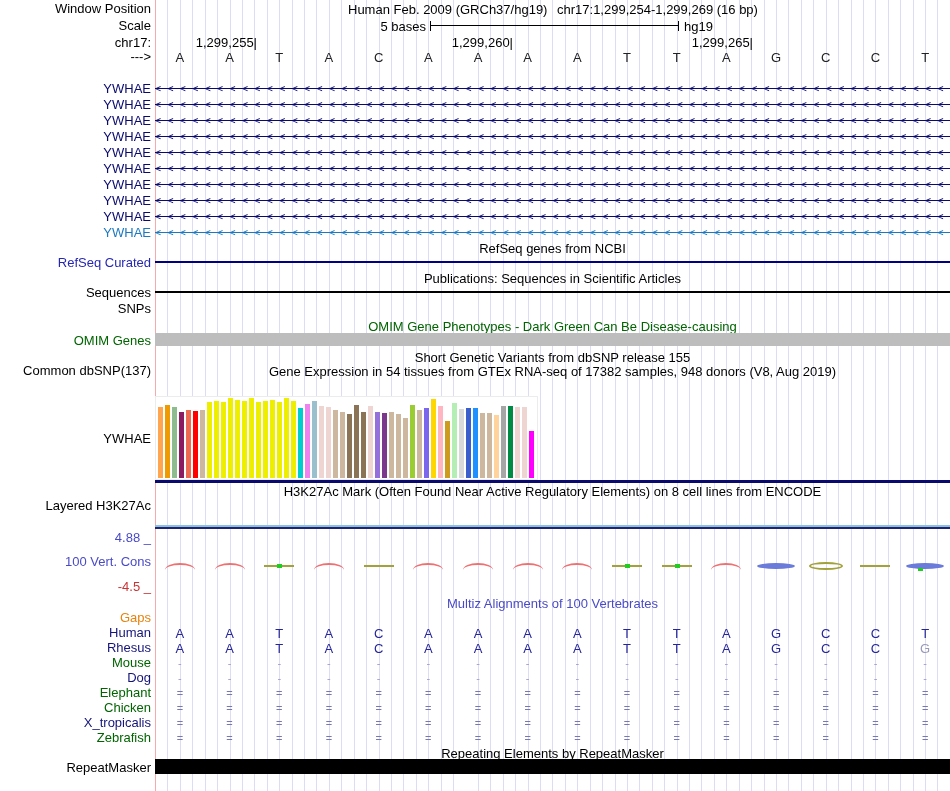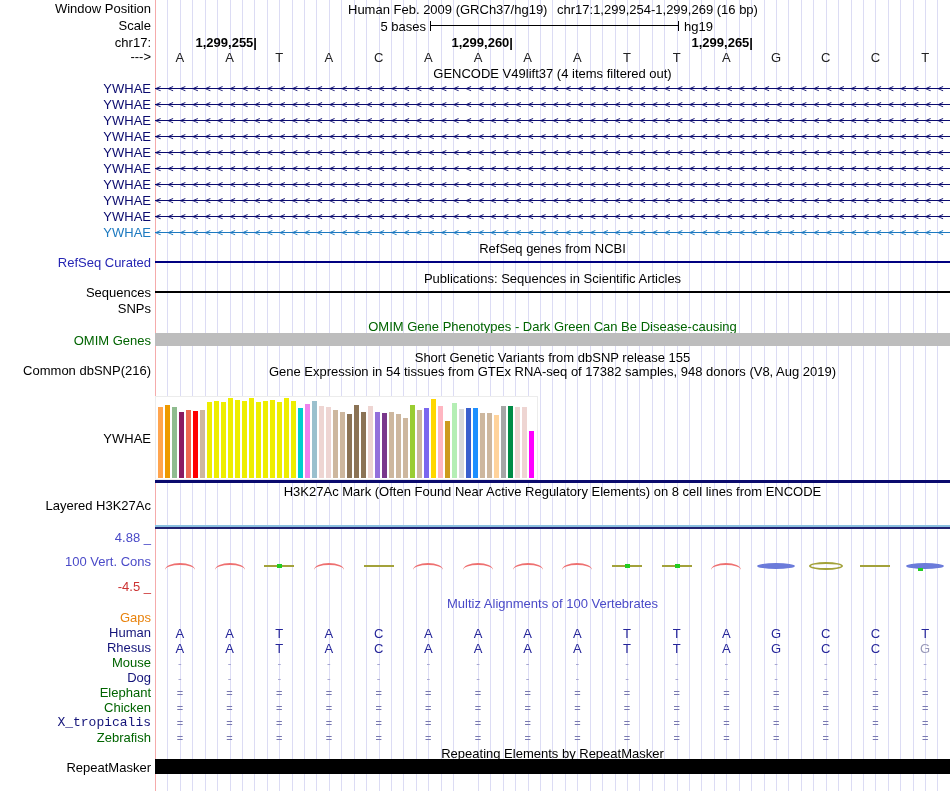--- a/index.html
+++ b/index.html
@@ -18,21 +18,21 @@
   .generow{position:absolute;left:155px;width:795px;height:16px;overflow:hidden;white-space:nowrap;
     font-family:"DejaVu Sans Mono",monospace;font-size:10px;letter-spacing:6.4px;line-height:16px;}
   .genelabel{position:absolute;left:0;width:151px;text-align:right;height:16px;line-height:16px;
     font-family:"Liberation Sans",sans-serif;font-size:13px;}
   #gtex-box{position:absolute;left:155px;top:396px;width:383px;height:84px;background:#fff;border:1px solid #ececec;box-sizing:border-box;}
   .gtexbar{position:absolute;bottom:1px;width:5px;}
   .consmark{position:absolute;top:558px;height:16px;display:flex;align-items:center;justify-content:center;}
   .scalebar{position:absolute;left:430px;top:21px;width:247px;height:10px;
     border-left:1px solid #000;border-right:1px solid #000;
     background:linear-gradient(to bottom,transparent 4px,#000 4px,#000 5px,transparent 5px);}
-  .ticklabel{position:absolute;width:130px;text-align:right;white-space:nowrap;height:14px;line-height:14px;font-weight:bold;}
+  .ticklabel{position:absolute;width:130px;text-align:right;white-space:nowrap;height:14px;line-height:14px;}
 </style>
 </head>
 <body>
 
 <div id="browser">
   <div id="grid"></div>
 
   <div class="lbl" style="top:2px">Window Position</div>
   <div class="abs" style="top:2px;left:348px">Human Feb. 2009 (GRCh37/hg19)</div>
   <div class="abs" style="top:2px;left:557px">chr17:1,299,254-1,299,269 (16 bp)</div>
@@ -60,21 +60,20 @@
       <div class="bcell" style="left: 397.5px; width: 49.6875px; color: rgb(34, 34, 34);">A</div>
       <div class="bcell" style="left: 447.188px; width: 49.6875px; color: rgb(34, 34, 34);">T</div>
       <div class="bcell" style="left: 496.875px; width: 49.6875px; color: rgb(34, 34, 34);">T</div>
       <div class="bcell" style="left: 546.562px; width: 49.6875px; color: rgb(34, 34, 34);">A</div>
       <div class="bcell" style="left: 596.25px; width: 49.6875px; color: rgb(34, 34, 34);">G</div>
       <div class="bcell" style="left: 645.938px; width: 49.6875px; color: rgb(34, 34, 34);">C</div>
       <div class="bcell" style="left: 695.625px; width: 49.6875px; color: rgb(34, 34, 34);">C</div>
       <div class="bcell" style="left: 745.312px; width: 49.6875px; color: rgb(34, 34, 34);">T</div>
     </div>
 
-  <div class="title" style="top:67px">GENCODE V49lift37 (4 items filtered out)</div>
   <div id="gencode-rows">
       <div class="genelabel" style="top: 81px; color: rgb(10, 10, 110);">YWHAE</div>
       <div class="generow" style="top: 81px; color: rgb(10, 10, 110); background: linear-gradient(transparent 7px, rgb(10, 10, 110) 7px, rgb(10, 10, 110) 8px, transparent 8px);">&lt;&lt;&lt;&lt;&lt;&lt;&lt;&lt;&lt;&lt;&lt;&lt;&lt;&lt;&lt;&lt;&lt;&lt;&lt;&lt;&lt;&lt;&lt;&lt;&lt;&lt;&lt;&lt;&lt;&lt;&lt;&lt;&lt;&lt;&lt;&lt;&lt;&lt;&lt;&lt;&lt;&lt;&lt;&lt;&lt;&lt;&lt;&lt;&lt;&lt;&lt;&lt;&lt;&lt;&lt;&lt;&lt;&lt;&lt;&lt;&lt;&lt;&lt;&lt;</div>
       <div class="genelabel" style="top: 97px; color: rgb(10, 10, 110);">YWHAE</div>
       <div class="generow" style="top: 97px; color: rgb(10, 10, 110); background: linear-gradient(transparent 7px, rgb(10, 10, 110) 7px, rgb(10, 10, 110) 8px, transparent 8px);">&lt;&lt;&lt;&lt;&lt;&lt;&lt;&lt;&lt;&lt;&lt;&lt;&lt;&lt;&lt;&lt;&lt;&lt;&lt;&lt;&lt;&lt;&lt;&lt;&lt;&lt;&lt;&lt;&lt;&lt;&lt;&lt;&lt;&lt;&lt;&lt;&lt;&lt;&lt;&lt;&lt;&lt;&lt;&lt;&lt;&lt;&lt;&lt;&lt;&lt;&lt;&lt;&lt;&lt;&lt;&lt;&lt;&lt;&lt;&lt;&lt;&lt;&lt;&lt;</div>
       <div class="genelabel" style="top: 113px; color: rgb(10, 10, 110);">YWHAE</div>
       <div class="generow" style="top: 113px; color: rgb(10, 10, 110); background: linear-gradient(transparent 7px, rgb(10, 10, 110) 7px, rgb(10, 10, 110) 8px, transparent 8px);">&lt;&lt;&lt;&lt;&lt;&lt;&lt;&lt;&lt;&lt;&lt;&lt;&lt;&lt;&lt;&lt;&lt;&lt;&lt;&lt;&lt;&lt;&lt;&lt;&lt;&lt;&lt;&lt;&lt;&lt;&lt;&lt;&lt;&lt;&lt;&lt;&lt;&lt;&lt;&lt;&lt;&lt;&lt;&lt;&lt;&lt;&lt;&lt;&lt;&lt;&lt;&lt;&lt;&lt;&lt;&lt;&lt;&lt;&lt;&lt;&lt;&lt;&lt;&lt;</div>
       <div class="genelabel" style="top: 129px; color: rgb(10, 10, 110);">YWHAE</div>
       <div class="generow" style="top: 129px; color: rgb(10, 10, 110); background: linear-gradient(transparent 7px, rgb(10, 10, 110) 7px, rgb(10, 10, 110) 8px, transparent 8px);">&lt;&lt;&lt;&lt;&lt;&lt;&lt;&lt;&lt;&lt;&lt;&lt;&lt;&lt;&lt;&lt;&lt;&lt;&lt;&lt;&lt;&lt;&lt;&lt;&lt;&lt;&lt;&lt;&lt;&lt;&lt;&lt;&lt;&lt;&lt;&lt;&lt;&lt;&lt;&lt;&lt;&lt;&lt;&lt;&lt;&lt;&lt;&lt;&lt;&lt;&lt;&lt;&lt;&lt;&lt;&lt;&lt;&lt;&lt;&lt;&lt;&lt;&lt;&lt;</div>
       <div class="genelabel" style="top: 145px; color: rgb(10, 10, 110);">YWHAE</div>
@@ -98,21 +97,21 @@
   <div class="title" style="top:272px">Publications: Sequences in Scientific Articles</div>
   <div class="lbl" style="top:286px">Sequences</div>
   <div class="hline" style="top: 291px; height: 2px; background: rgb(0, 0, 0);" id="pub-line"></div>
   <div class="lbl" style="top:302px">SNPs</div>
 
   <div class="title" style="top: 320px; color: rgb(0, 100, 0);" id="omim-title">OMIM Gene Phenotypes - Dark Green Can Be Disease-causing</div>
   <div class="lbl" style="top: 334px; color: rgb(0, 100, 0);" id="omim-label">OMIM Genes</div>
   <div class="hline" style="top: 333px; height: 13px; background: rgb(189, 189, 189);" id="omim-bar"></div>
 
   <div class="title" style="top:351px">Short Genetic Variants from dbSNP release 155</div>
-  <div class="lbl" style="top:364px">Common dbSNP(216)</div>
+  <div class="lbl" style="top:364px">Common dbSNP(137)</div>
 
   <div class="title" style="top:365px">Gene Expression in 54 tissues from GTEx RNA-seq of 17382 samples, 948 donors (V8, Aug 2019)</div>
   <div class="lbl" style="top:432px">YWHAE</div>
   <div id="gtex-box">
       <div class="gtexbar" style="left: 2px; height: 71px; background: rgb(255, 165, 79);"></div>
       <div class="gtexbar" style="left: 9px; height: 73px; background: rgb(238, 154, 0);"></div>
       <div class="gtexbar" style="left: 16px; height: 71px; background: rgb(143, 188, 143);"></div>
       <div class="gtexbar" style="left: 23px; height: 66px; background: rgb(139, 28, 98);"></div>
       <div class="gtexbar" style="left: 30px; height: 68px; background: rgb(238, 106, 80);"></div>
       <div class="gtexbar" style="left: 37px; height: 67px; background: rgb(255, 0, 0);"></div>
@@ -344,21 +343,21 @@
         <div class="bcell" style="left: 347.812px; width: 49.6875px; color: rgb(120, 120, 176); font-size: 11px;">=</div>
         <div class="bcell" style="left: 397.5px; width: 49.6875px; color: rgb(120, 120, 176); font-size: 11px;">=</div>
         <div class="bcell" style="left: 447.188px; width: 49.6875px; color: rgb(120, 120, 176); font-size: 11px;">=</div>
         <div class="bcell" style="left: 496.875px; width: 49.6875px; color: rgb(120, 120, 176); font-size: 11px;">=</div>
         <div class="bcell" style="left: 546.562px; width: 49.6875px; color: rgb(120, 120, 176); font-size: 11px;">=</div>
         <div class="bcell" style="left: 596.25px; width: 49.6875px; color: rgb(120, 120, 176); font-size: 11px;">=</div>
         <div class="bcell" style="left: 645.938px; width: 49.6875px; color: rgb(120, 120, 176); font-size: 11px;">=</div>
         <div class="bcell" style="left: 695.625px; width: 49.6875px; color: rgb(120, 120, 176); font-size: 11px;">=</div>
         <div class="bcell" style="left: 745.312px; width: 49.6875px; color: rgb(120, 120, 176); font-size: 11px;">=</div>
       </div>
-      <div class="lbl" style="top: 716px; color: rgb(20, 20, 122); font-family: Liberation Mono, monospace;">X_tropicalis</div>
+      <div class="lbl" style="top: 716px; color: rgb(20, 20, 122);">X_tropicalis</div>
       <div class="cellrow" style="top: 716px;">
         <div class="bcell" style="left: 0px; width: 49.6875px; color: rgb(120, 120, 176); font-size: 11px;">=</div>
         <div class="bcell" style="left: 49.6875px; width: 49.6875px; color: rgb(120, 120, 176); font-size: 11px;">=</div>
         <div class="bcell" style="left: 99.375px; width: 49.6875px; color: rgb(120, 120, 176); font-size: 11px;">=</div>
         <div class="bcell" style="left: 149.062px; width: 49.6875px; color: rgb(120, 120, 176); font-size: 11px;">=</div>
         <div class="bcell" style="left: 198.75px; width: 49.6875px; color: rgb(120, 120, 176); font-size: 11px;">=</div>
         <div class="bcell" style="left: 248.438px; width: 49.6875px; color: rgb(120, 120, 176); font-size: 11px;">=</div>
         <div class="bcell" style="left: 298.125px; width: 49.6875px; color: rgb(120, 120, 176); font-size: 11px;">=</div>
         <div class="bcell" style="left: 347.812px; width: 49.6875px; color: rgb(120, 120, 176); font-size: 11px;">=</div>
         <div class="bcell" style="left: 397.5px; width: 49.6875px; color: rgb(120, 120, 176); font-size: 11px;">=</div>

